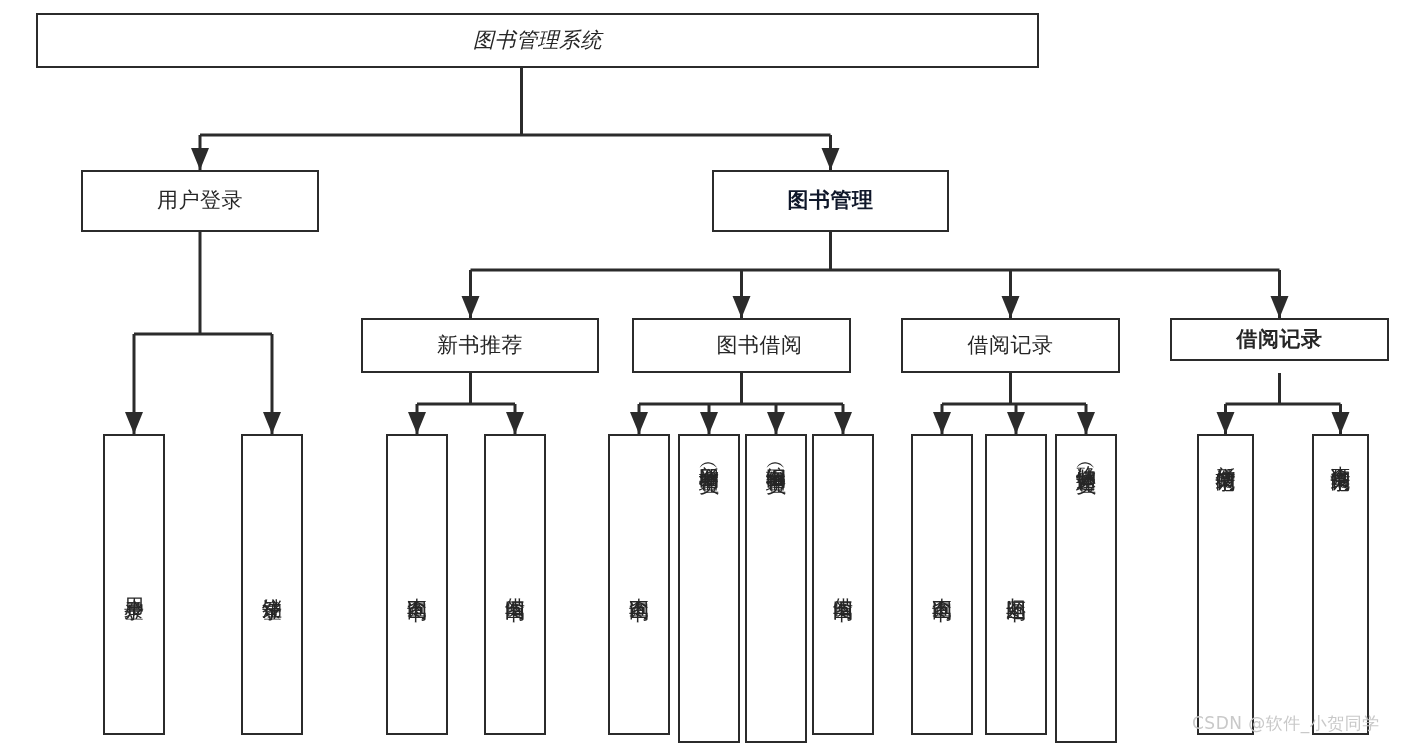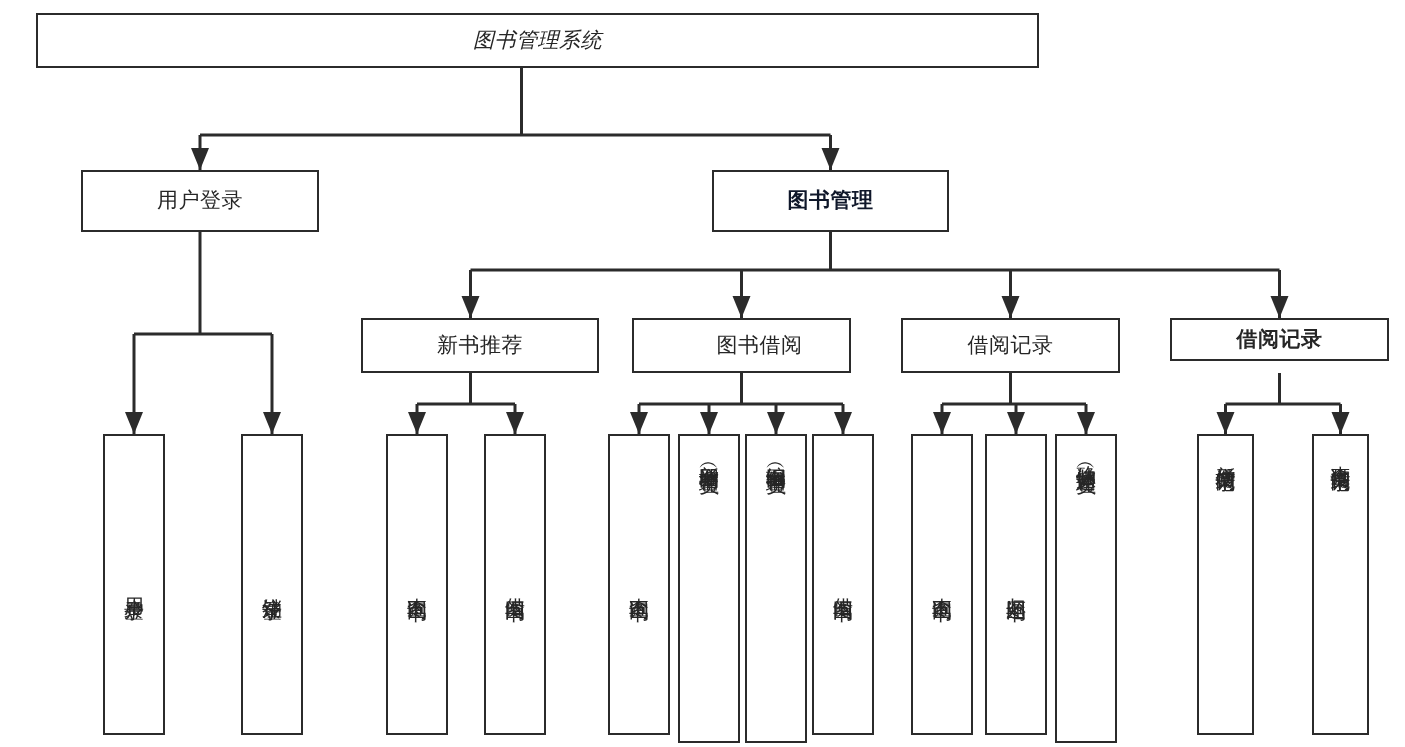--- a/index.html
+++ b/index.html
@@ -188,13 +188,14 @@
       <div class="node-box vertical" style="left: 1055px; top: 434px; width: 62px; height: 309px; border-color: rgb(43, 43, 43);">
         <span class="node-label" style="color: rgb(38, 38, 38); padding-top: 14px;">确认归还（管理员）</span>
       </div>
       <div class="node-box vertical" style="left: 1197px; top: 434px; width: 57px; height: 301px; border-color: rgb(43, 43, 43);">
         <span class="node-label" style="color: rgb(38, 38, 38); padding-top: 14px;">新增借阅记录</span>
       </div>
       <div class="node-box vertical" style="left: 1312px; top: 434px; width: 57px; height: 301px; border-color: rgb(43, 43, 43);">
         <span class="node-label" style="color: rgb(38, 38, 38); padding-top: 14px;">查询借阅记录</span>
       </div>
     </div>
+  <div id="watermark" style="left: 1192px; top: 712px; color: rgb(201, 201, 201);">CSDN @软件_小贺同学</div>
 </div>
 
 </body></html>

